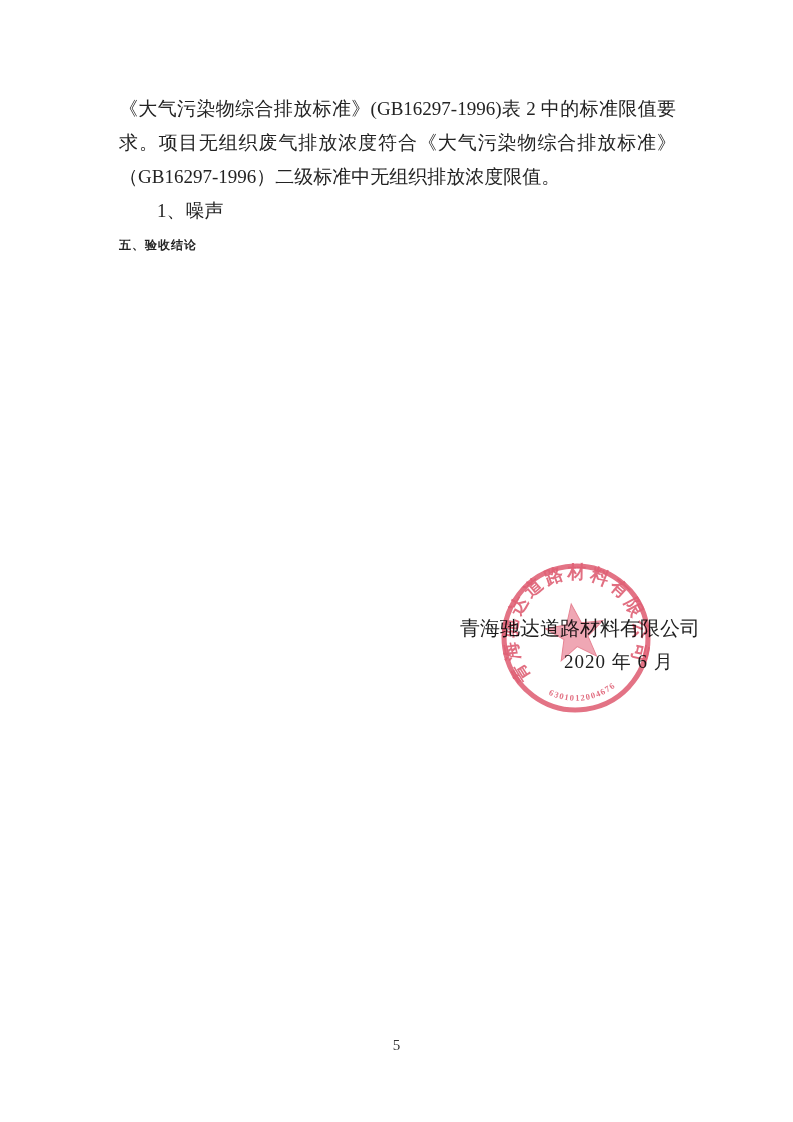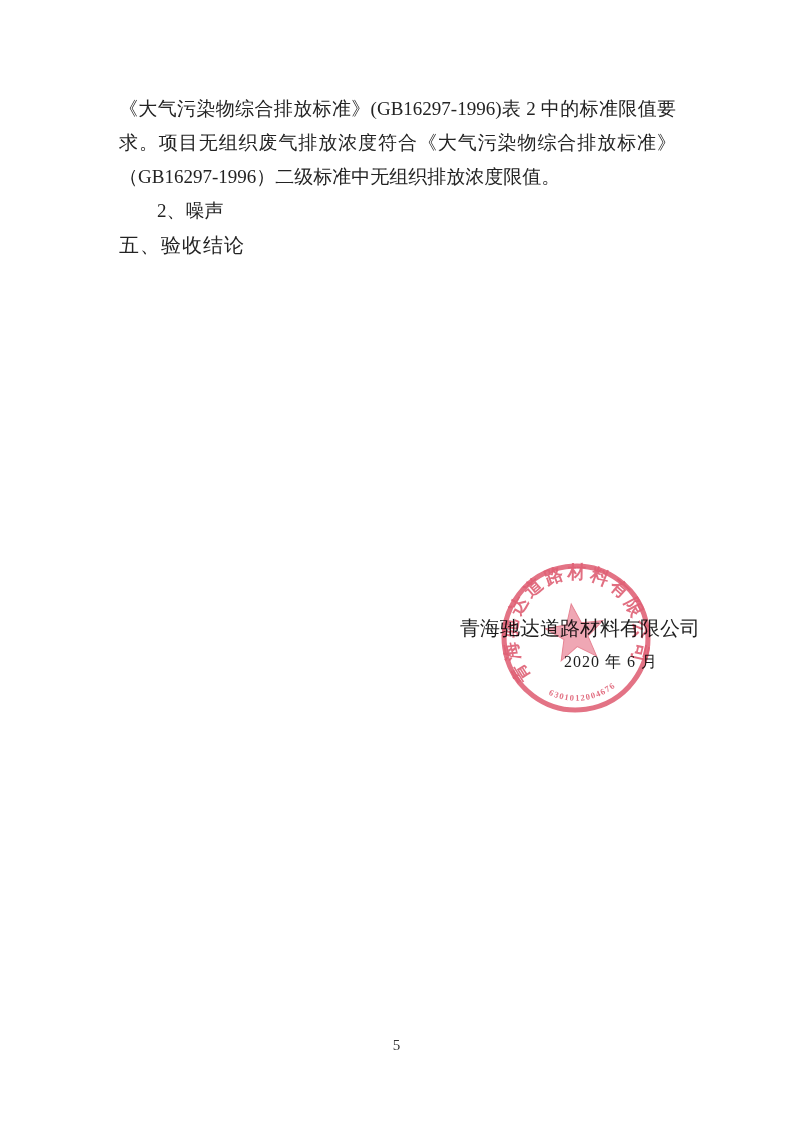--- a/index.html
+++ b/index.html
@@ -15,34 +15,34 @@
     position:absolute;
     left:119px;top:92px;width:557px;
     font-size:19px;line-height:34px;
     text-align:justify;
   }
   .content p{margin:0;}
   .indent{text-indent:2em;}
   .section-heading{
     margin:0;
     font-family:"DejaVu Sans","Liberation Sans",sans-serif;
-    font-weight:normal;
-    font-size:20px;line-height:34px;
+    font-weight:bold;
+    font-size:12px;line-height:34px;
     text-indent:0;
     letter-spacing:1px;
   }
   .attachment{margin-top:34px !important;}
   .signature{
     position:absolute;left:460px;top:612px;
     font-size:20px;line-height:33px;color:#1e1e1e;
     z-index:2;
   }
   .signature .sig-date{
     padding-left:104px;
-    font-size:16px;
+    font-size:19px;
     letter-spacing:1px;
   }
   .stamp{
     position:absolute;left:495px;top:556px;
     width:162px;height:164px;
     mix-blend-mode:multiply;
     opacity:0.92;
     z-index:3;
     pointer-events:none;
   }
@@ -57,21 +57,21 @@
     font-size:15px;color:#333333;
   }
 </style>
 </head>
 <body>
 
 <div class="page">
 
   <main class="content">
     <p>《大气污染物综合排放标准》(GB16297-1996)表 2 中的标准限值要求。项目无组织废气排放浓度符合《大气污染物综合排放标准》（GB16297-1996）二级标准中无组织排放浓度限值。</p>
-    <p class="indent">2、噪声</p>
+    <p class="indent">1、噪声</p>
     <p class="section-heading">五、验收结论</p>
   </main>
 
   <div class="signature">
     <div>青海驰达道路材料有限公司</div>
     <div class="sig-date">2020 年 6 月</div>
   </div>
 
   <div class="stamp">
     <svg viewBox="0 0 160 160" xmlns="http://www.w3.org/2000/svg">

